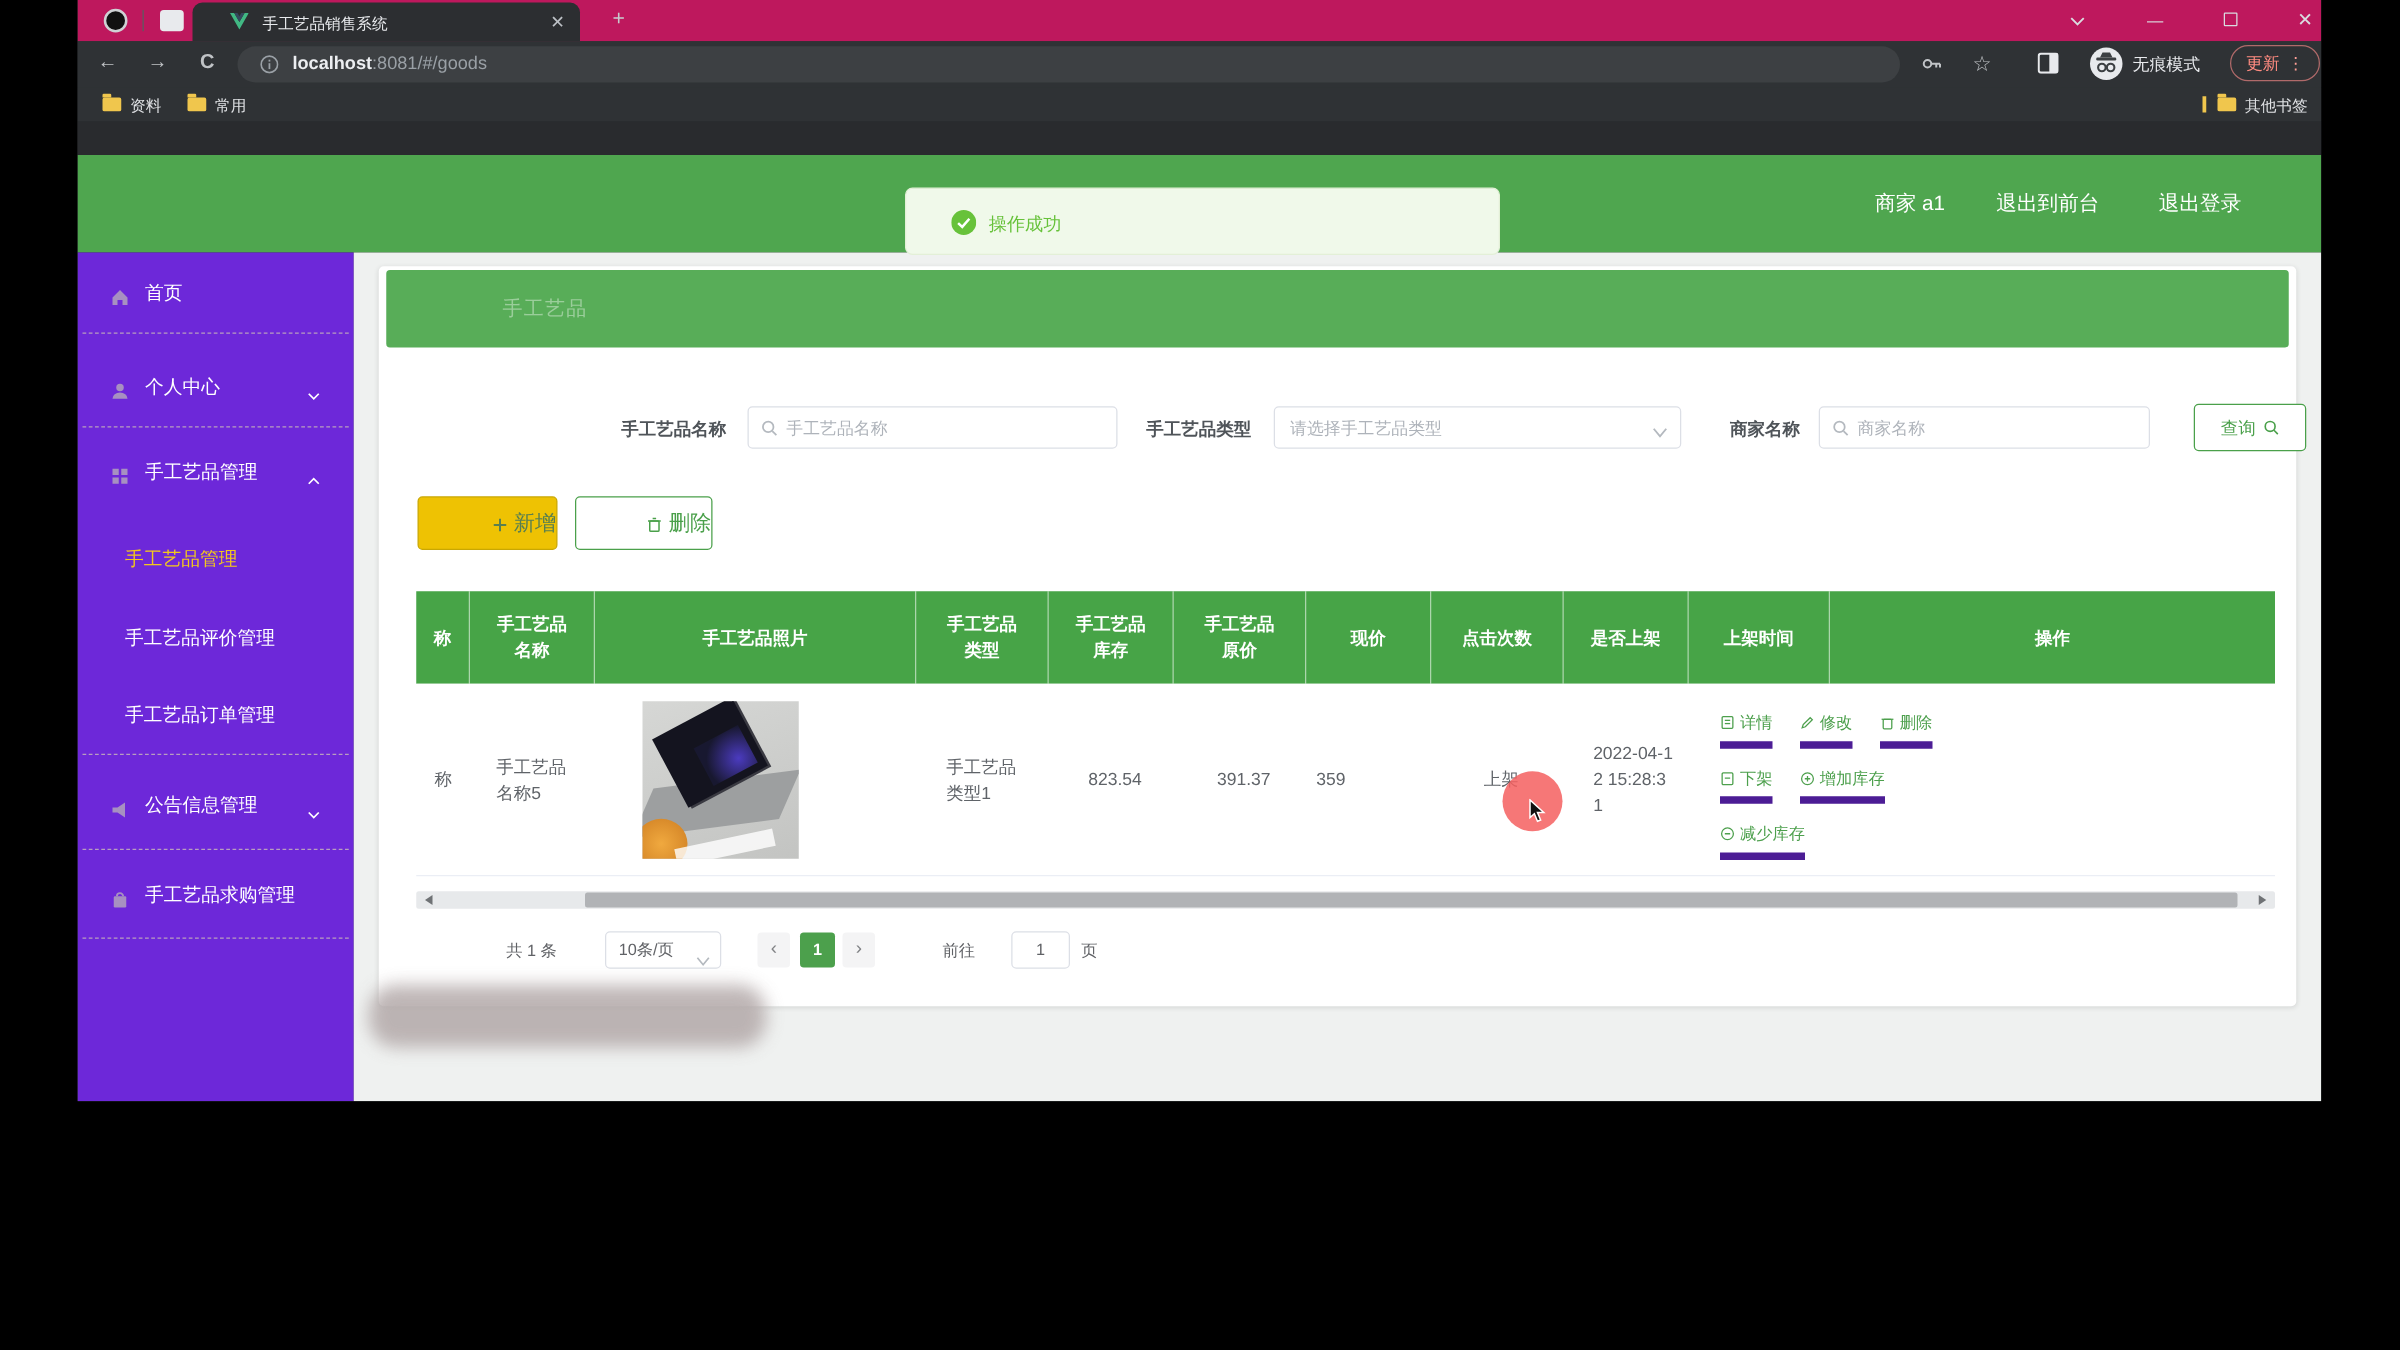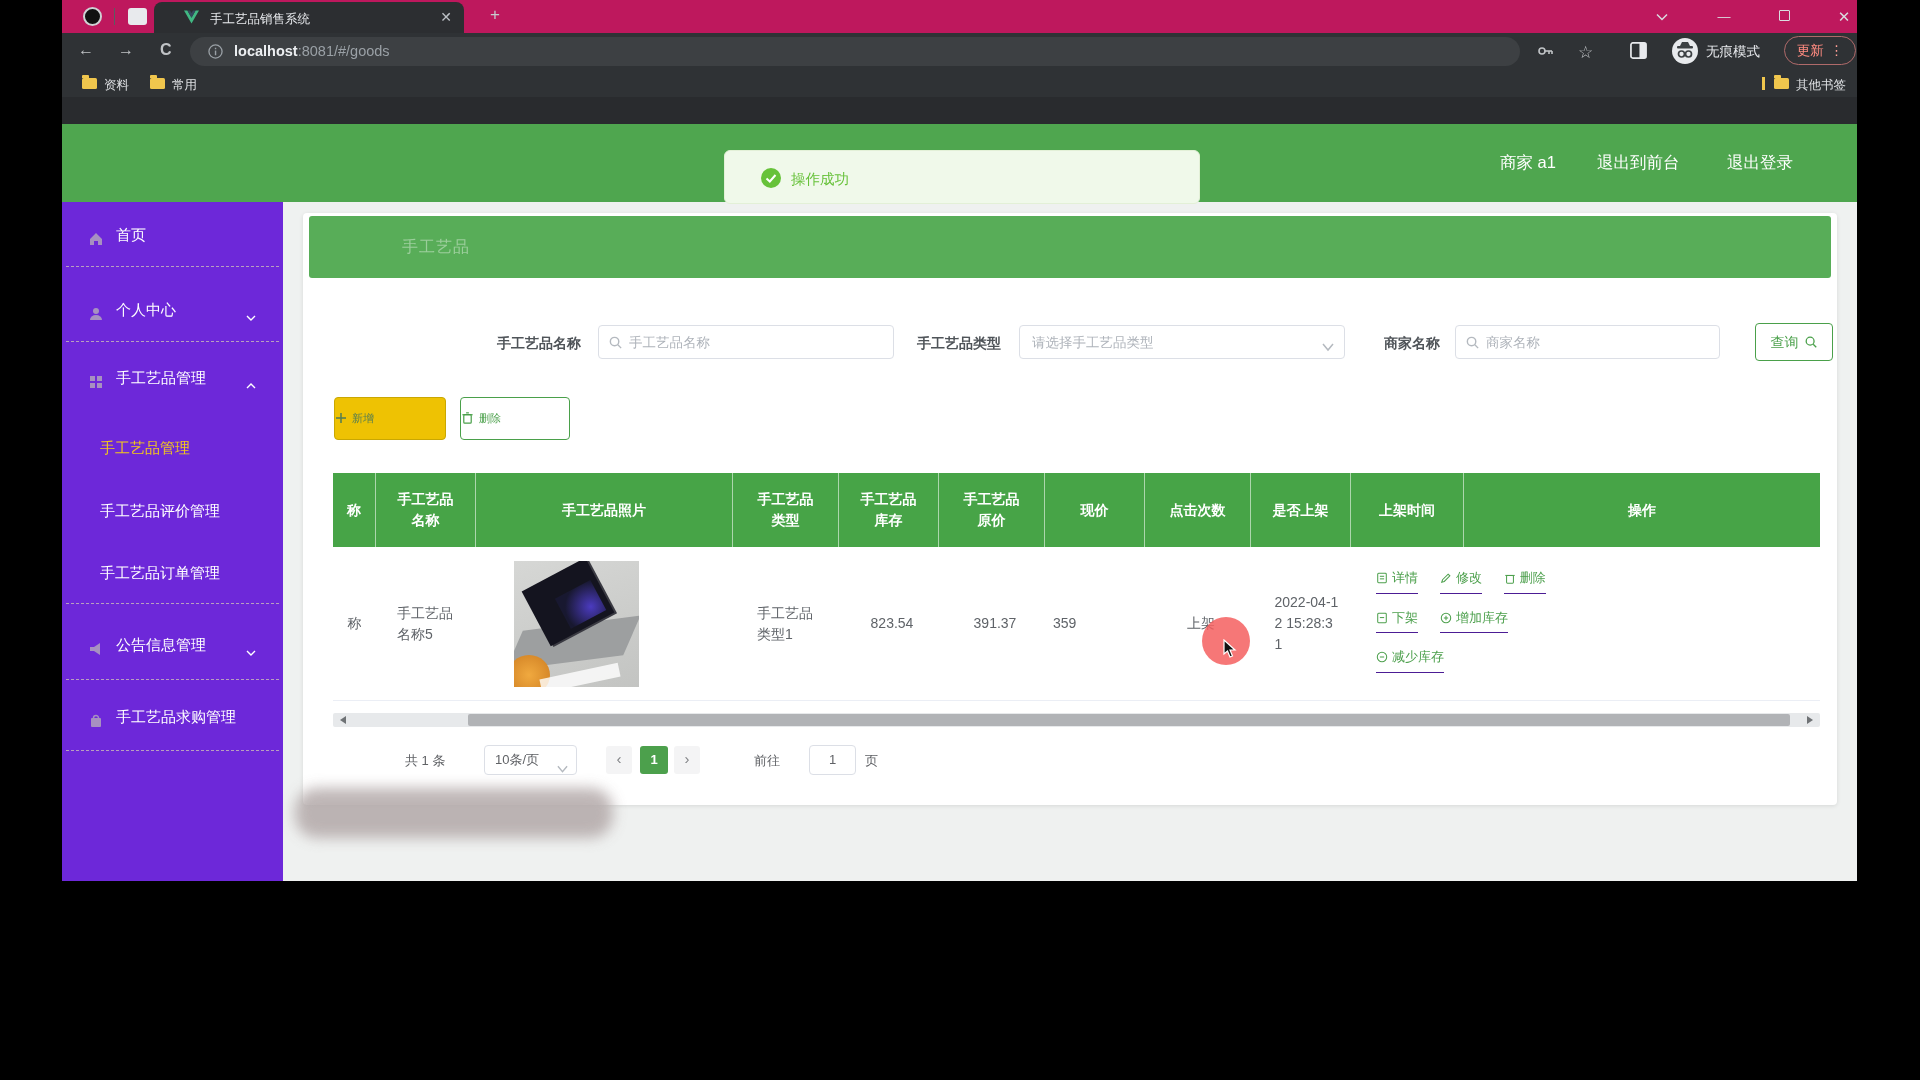--- a/index.html
+++ b/index.html
@@ -64,25 +64,25 @@
         box-shadow:0 1px 4px rgba(0,0,0,.1);}
   .panelbar{position:absolute;left:6px;top:3px;right:6px;height:62px;background:#58ad58;border-radius:3px;}
   .panelttl{position:absolute;left:93px;top:21px;color:rgba(255,255,255,.4);font-size:16px;letter-spacing:1px;}
 
   .flabel{position:absolute;top:122px;font-size:14px;font-weight:bold;color:#4f5459;text-align:right;}
   .finput{position:absolute;top:112px;height:34px;background:#fff;border:1px solid #dcdfe6;border-radius:4px;box-sizing:border-box;}
   .finput .mag{position:absolute;left:9px;top:9px;width:15px;height:15px;color:#b4b9bf;}
   .finput .ph{position:absolute;left:30px;top:8px;font-size:13.5px;color:#aeb3ba;white-space:nowrap;}
   .fselect .ph{left:12px;}
   .fselect .chev{position:absolute;right:10px;top:12px;width:12px;height:10px;color:#b4b9bf;}
-  .searchbtn{position:absolute;left:1452px;top:110px;width:78px;height:38px;border:1px solid #4aa04a;border-radius:4px;
+  .searchbtn{position:absolute;left:1452px;top:110px;width:90px;height:38px;border:1px solid #4aa04a;border-radius:4px;
              box-sizing:border-box;color:#4aa04a;font-size:14px;text-align:center;line-height:36px;background:#fff;}
   .searchbtn svg{vertical-align:-2px;margin-left:5px;}
 
-  .btn{position:absolute;top:184px;height:43px;border-radius:4px;box-sizing:border-box;font-size:11px;text-align:left;line-height:41px;}
+  .btn{position:absolute;top:184px;height:43px;border-radius:4px;box-sizing:border-box;font-size:17px;text-align:right;line-height:41px;}
   .addbtn{left:31px;width:112px;background:#eec203;border:1px solid #c9a702;color:#597f50;}
   .delbtn{left:157px;width:110px;background:#fff;border:1px solid #4aa04a;color:#4aa04a;}
   .btn svg{vertical-align:-2px;margin-right:5px;}
 
   
   .tbl{position:absolute;left:30px;top:260px;width:1487px;}
   .thead{display:flex;height:74px;background:#47a447;}
   .th{color:#fff;font-size:14px;font-weight:bold;display:flex;align-items:center;justify-content:center;
       border-right:1px solid rgba(255,255,255,.55);box-sizing:border-box;text-align:center;line-height:1.5;}
   .th:last-child{border-right:none;}
@@ -101,21 +101,21 @@
   .lapscreen::after{content:"";position:absolute;right:6px;bottom:6px;width:40px;height:34px;
              background:radial-gradient(circle at 70% 70%,#4b3bbf,#181830 70%);}
   .lapbase{position:absolute;left:4px;top:62px;width:110px;height:40px;background:#9d9fa0;transform:skewX(-30deg) rotate(-8deg);}
   .orangeblob{position:absolute;left:-6px;bottom:-8px;width:42px;height:40px;border-radius:50%;
              background:radial-gradient(circle,#f0a93f,#d88a2a 70%);}
   .whitestreak{position:absolute;left:26px;bottom:2px;width:80px;height:14px;background:rgba(255,255,255,.8);transform:rotate(-12deg);}
 
   .actions{flex-direction:column;align-items:flex-start;justify-content:flex-start;padding:20px 0 0 12px;}
   .actrow{margin-bottom:13px;white-space:nowrap;}
   .act{display:inline-block;color:#4da04d;font-size:13px;margin-right:18px;padding-bottom:5px;
-       border-bottom:1px solid #4c1d95;}
+       border-bottom:6px solid #4c1d95;}
   .act svg{vertical-align:-2px;margin-right:4px;}
 
   .redcursor{position:absolute;left:1140px;top:617px;width:48px;height:48px;border-radius:50%;background:rgba(244,95,95,.85);}
   .redcursor svg{position:absolute;left:21px;top:22px;}
 
   
   .hscroll{position:absolute;left:30px;top:500px;width:1487px;height:14px;background:#e7e9eb;border-radius:2px;}
   .harrow{position:absolute;top:3px;width:0;height:0;border-top:4px solid transparent;border-bottom:4px solid transparent;}
   .harrow.left{left:7px;border-right:6px solid #6f7275;}
   .harrow.right{right:7px;border-left:6px solid #6f7275;}

